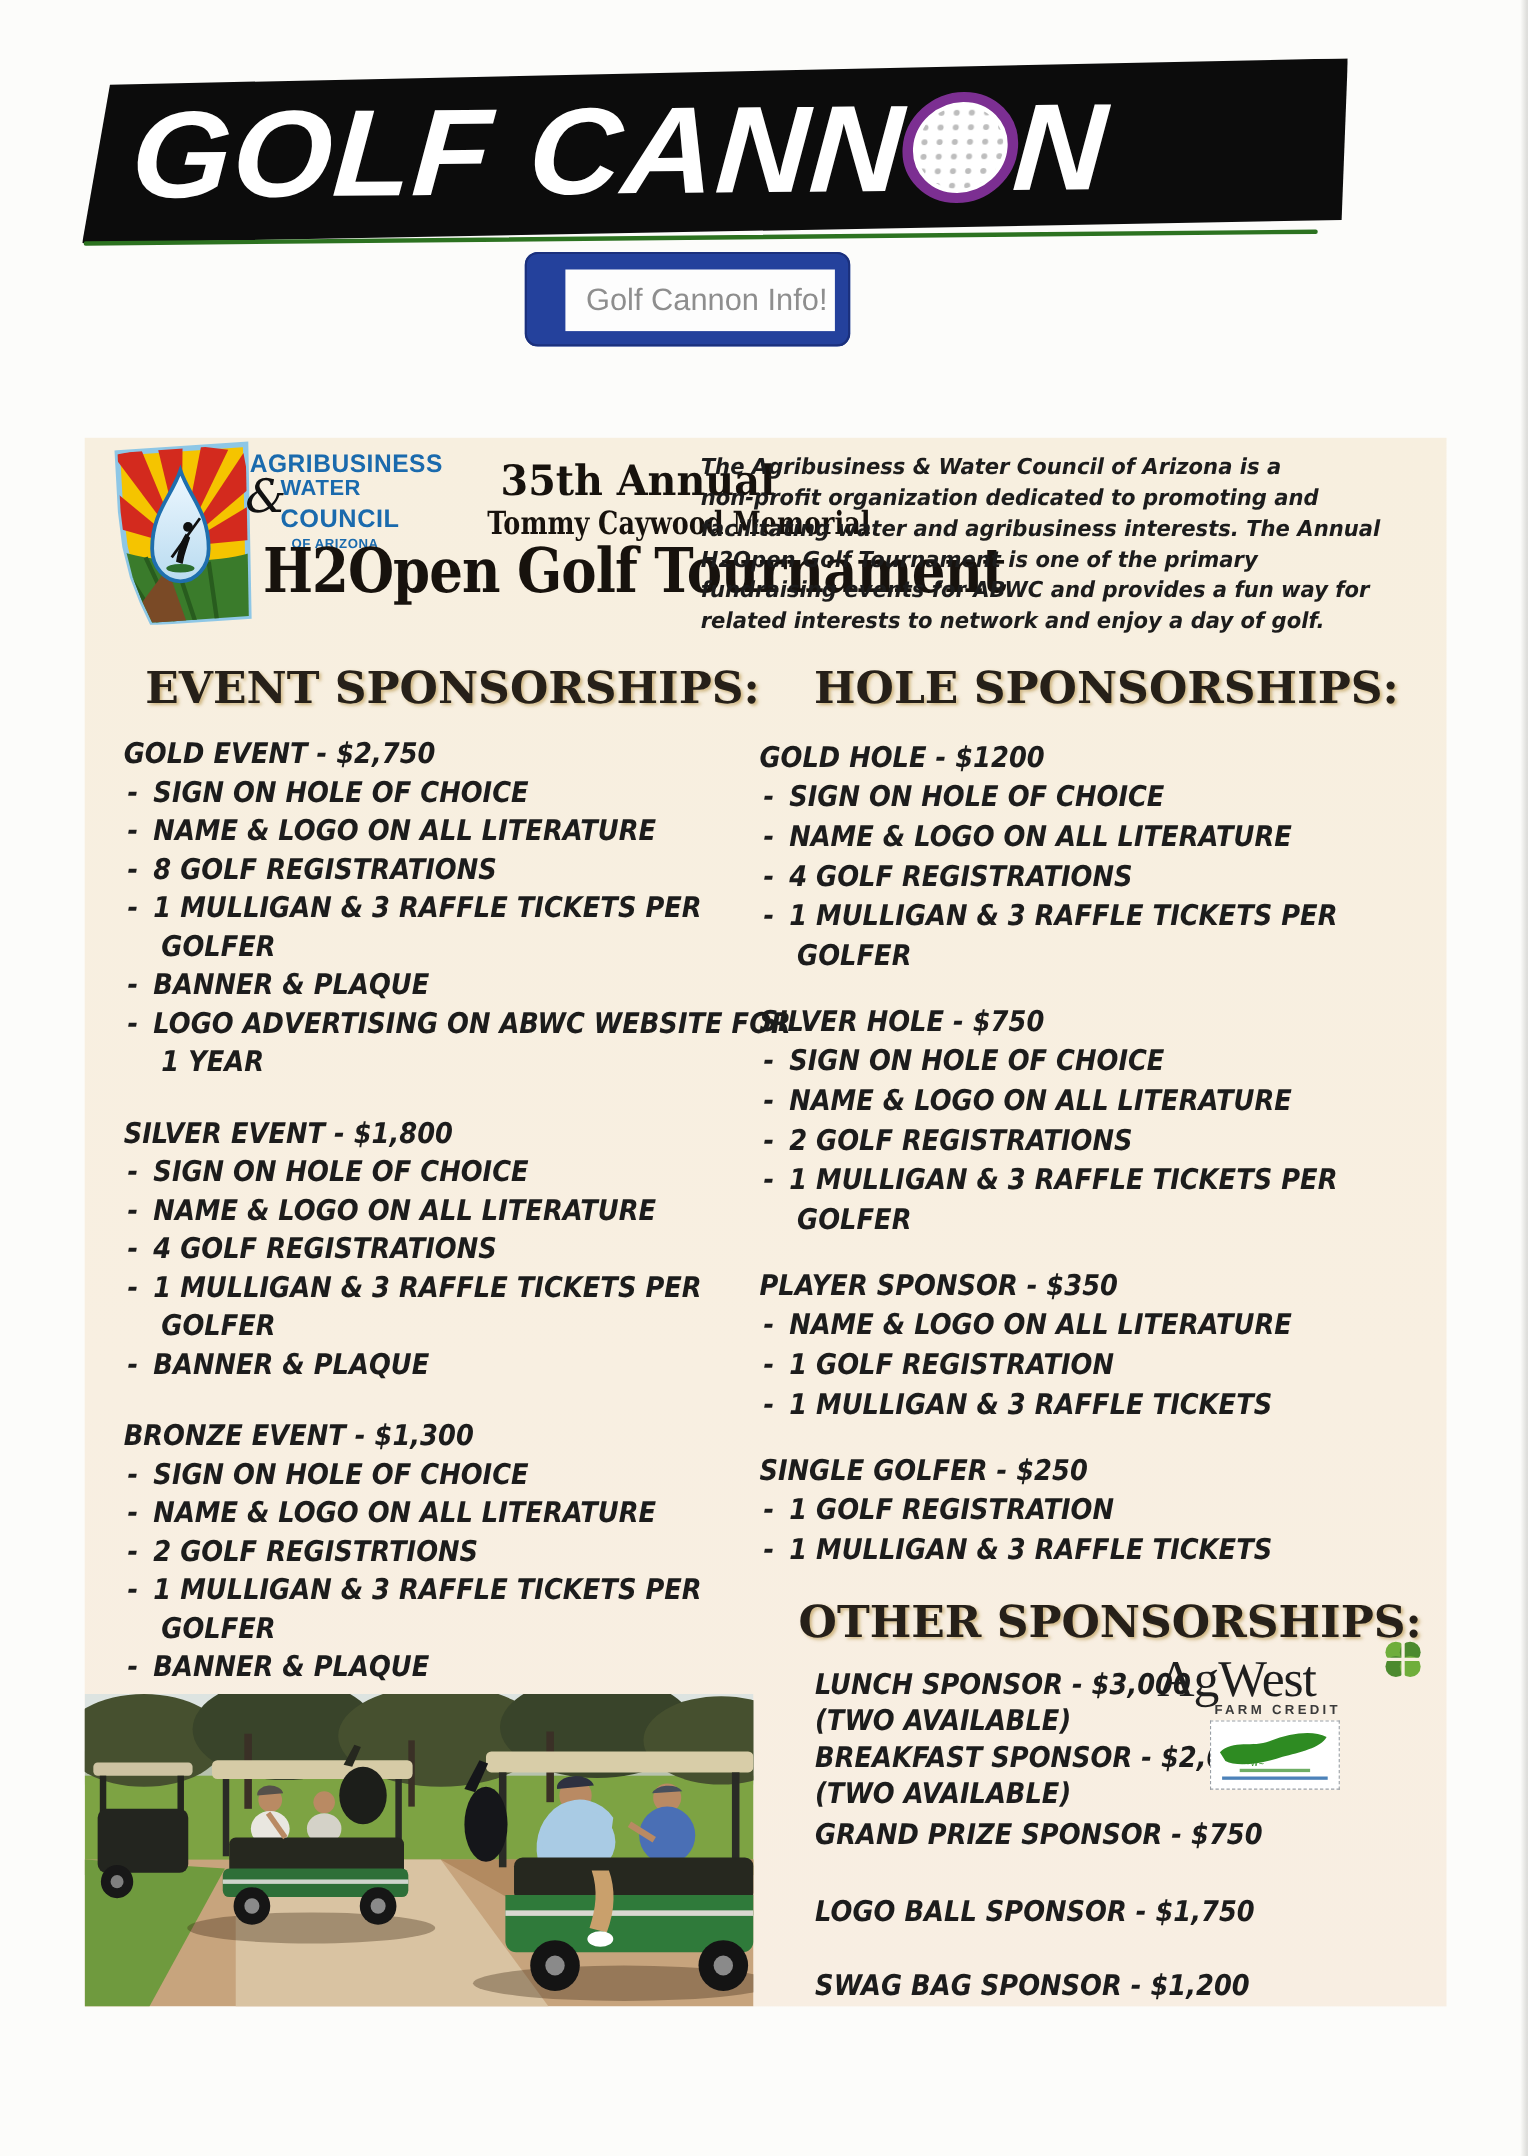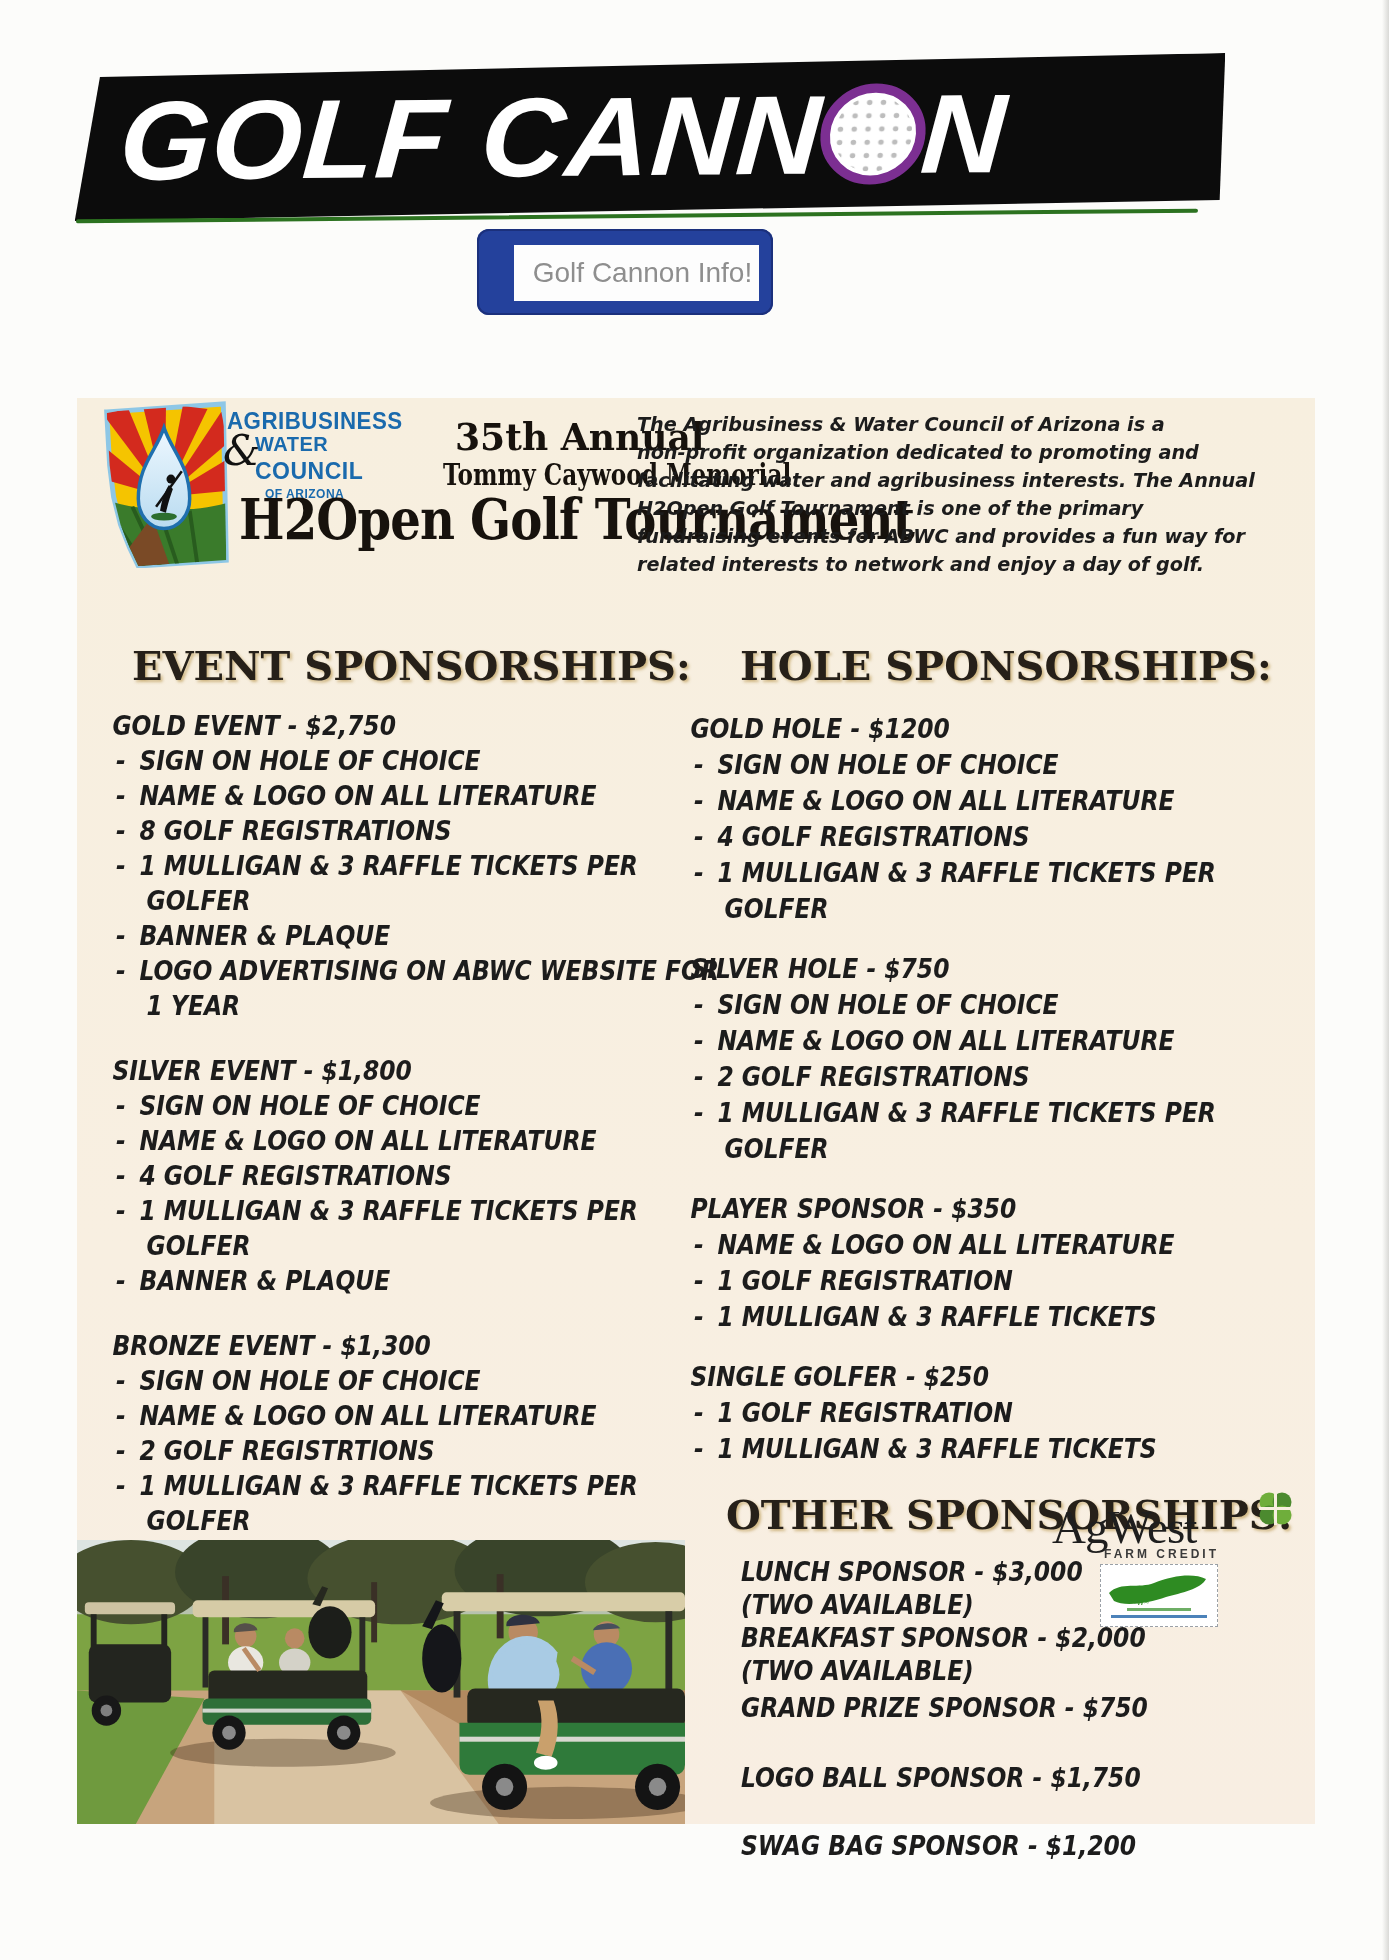--- a/index.html
+++ b/index.html
@@ -41,21 +41,21 @@
   .org-l4{position:absolute;left:38px;top:79px;font-weight:700;font-size:12px;color:#1a6aad;letter-spacing:.5px;}
   .t35{position:absolute;left:378px;top:16px;font-weight:700;font-size:38px;color:#17120d;
         transform:scaleX(.95);transform-origin:0 0;white-space:nowrap;}
   .tmem{position:absolute;left:366px;top:60px;font-weight:700;font-size:29px;color:#17120d;
         transform:scaleX(.8);transform-origin:0 0;white-space:nowrap;}
   .h2open{position:absolute;left:162px;top:88px;font-weight:700;font-size:56px;color:#17120d;
         letter-spacing:-1px;transform:scaleX(.86);transform-origin:0 0;white-space:nowrap;}
   .intro{position:absolute;left:560px;top:12px;}
   .intro div{white-space:nowrap;font-size:20px;line-height:28px;transform:scaleX(.96);transform-origin:0 0;}
   
-  .col{position:absolute;margin-top:40px;}
+  .col{position:absolute;}
   .col-left{left:30px;top:204px;width:565px;}
   .col-right{left:608px;top:204px;width:625px;}
   h2.sect{font-family:"DejaVu Serif","Liberation Serif",serif;font-weight:700;font-size:40px;
         color:#262019;margin:0;white-space:nowrap;
         text-shadow:2px 2px 3px rgba(193,163,98,.75);}
   .col-left h2.sect{margin:0 0 20px 25px;}
   .col-right h2.sect{margin:0 0 22px 55px;}
   h2.sect.other{margin:2px 0 18px 41px;}
   .tier{margin-bottom:30px;}
   .col-right .tier{margin-bottom:24px;}

